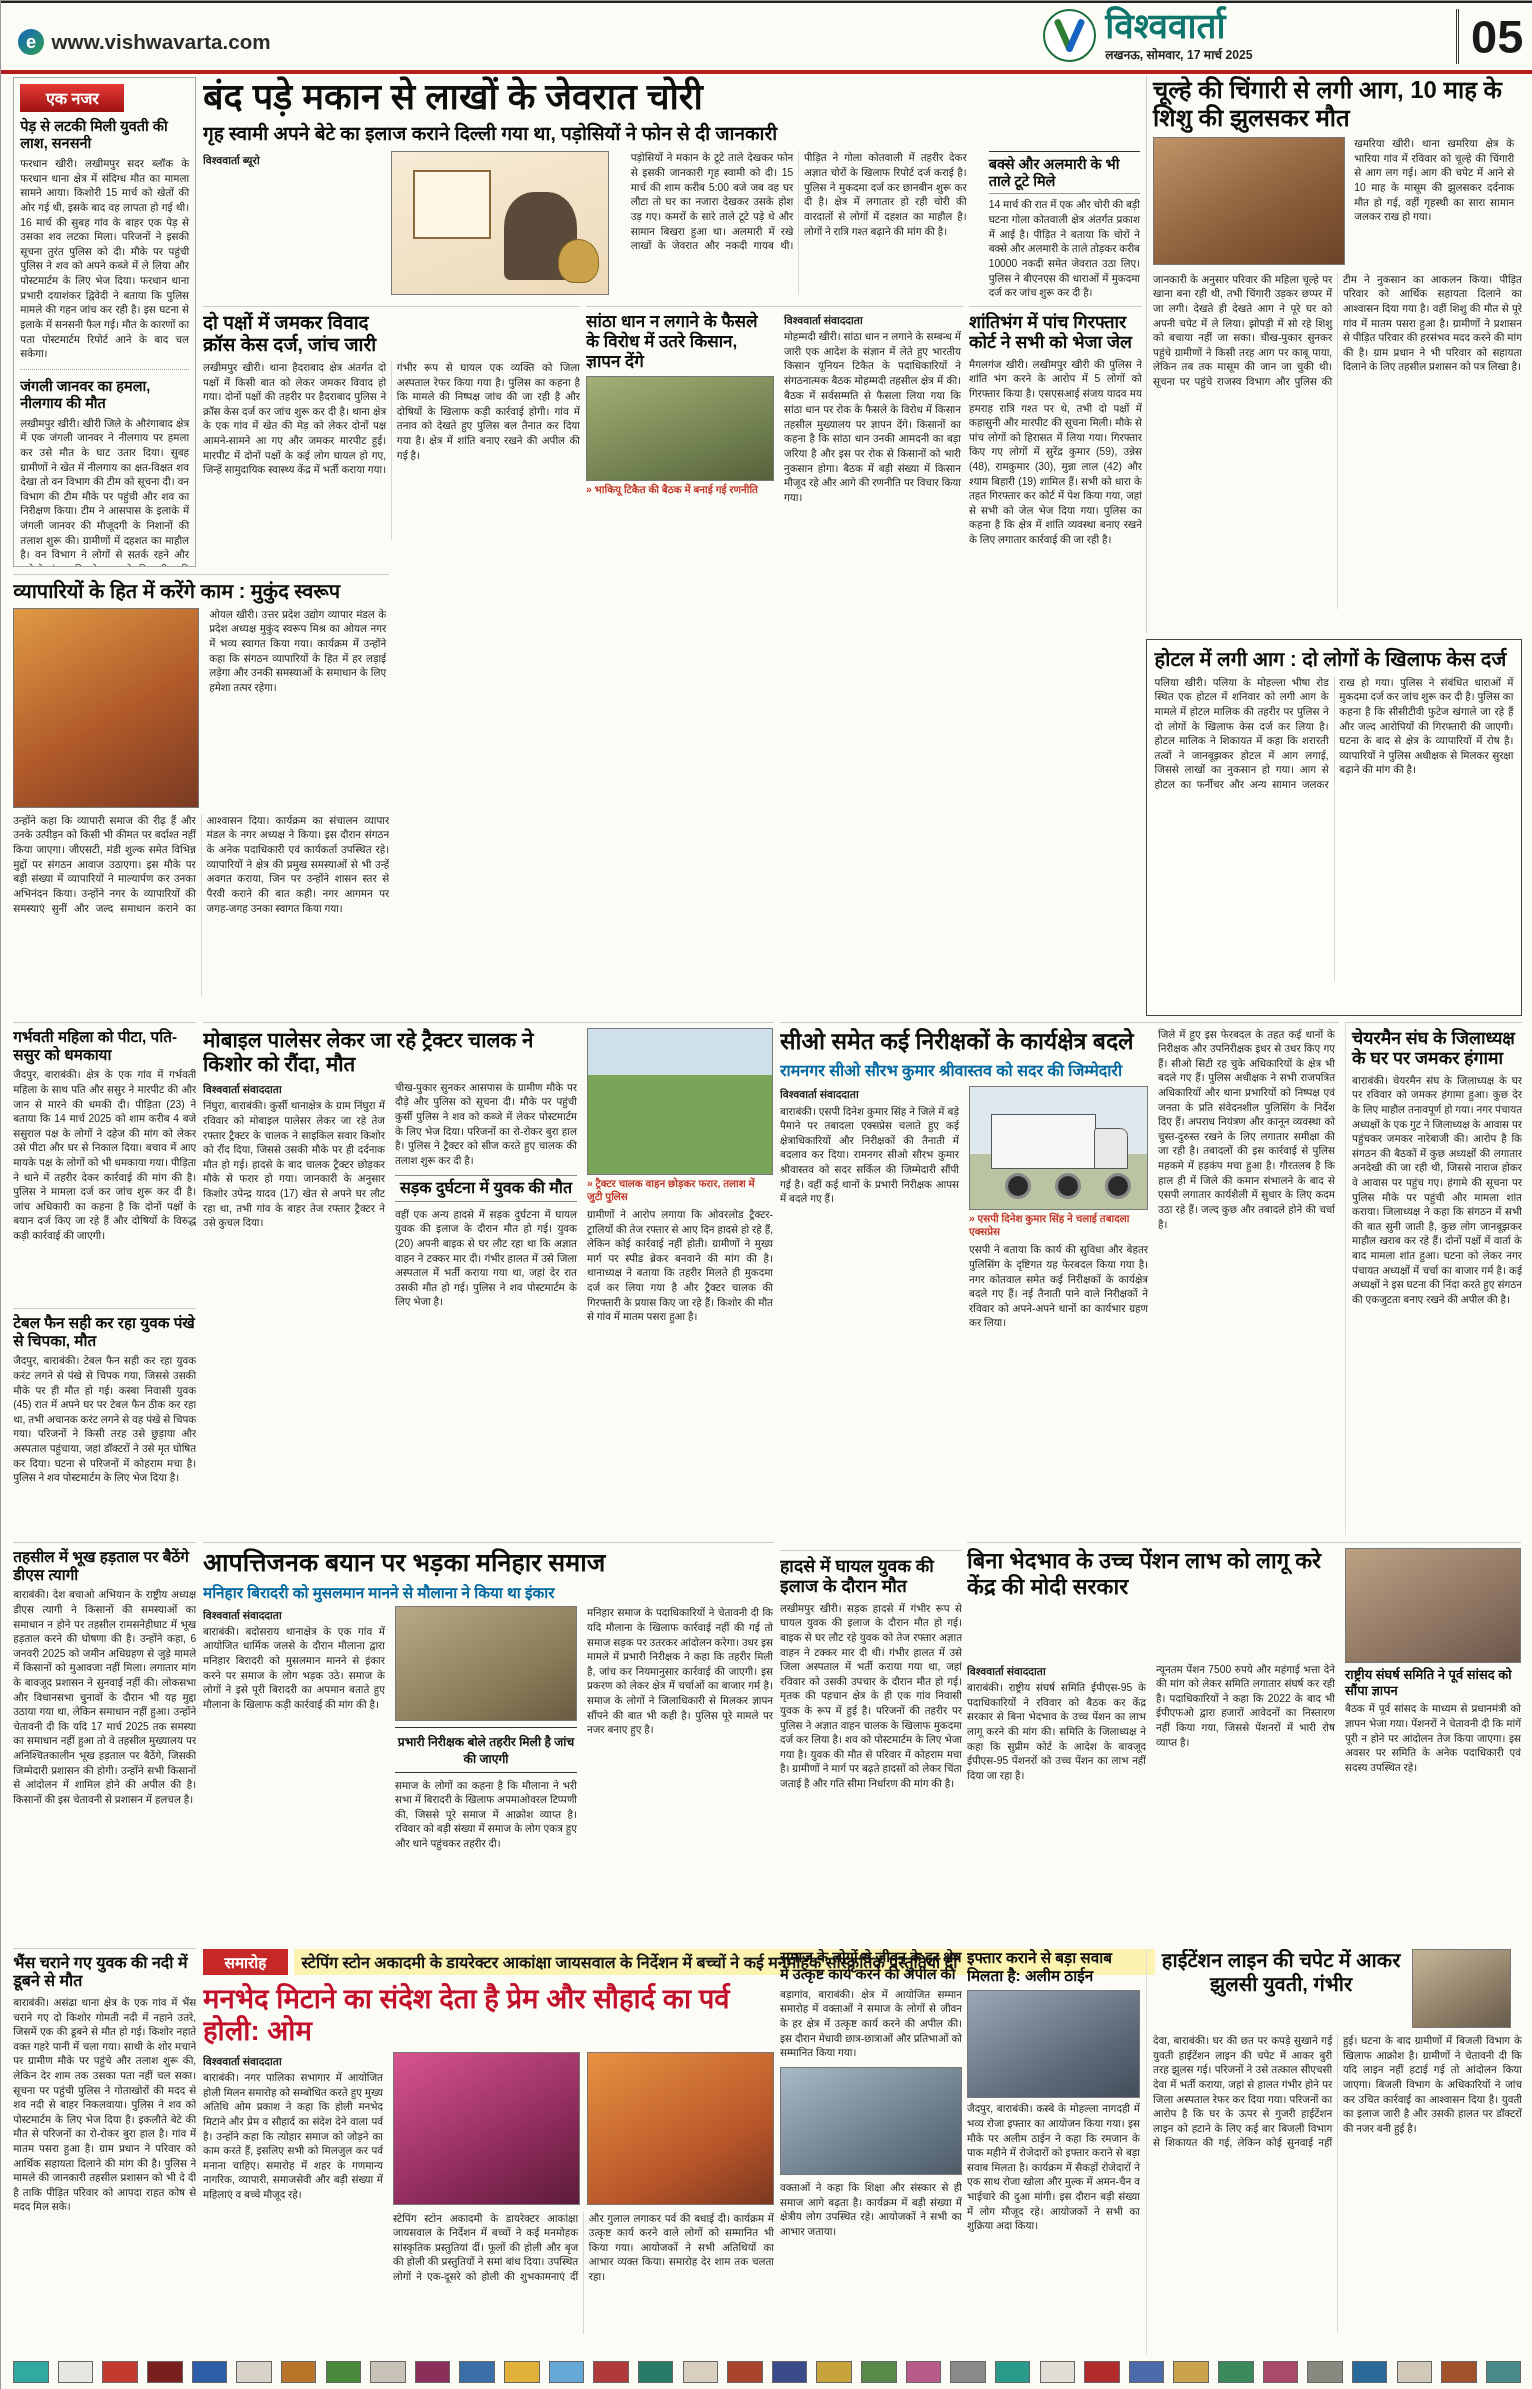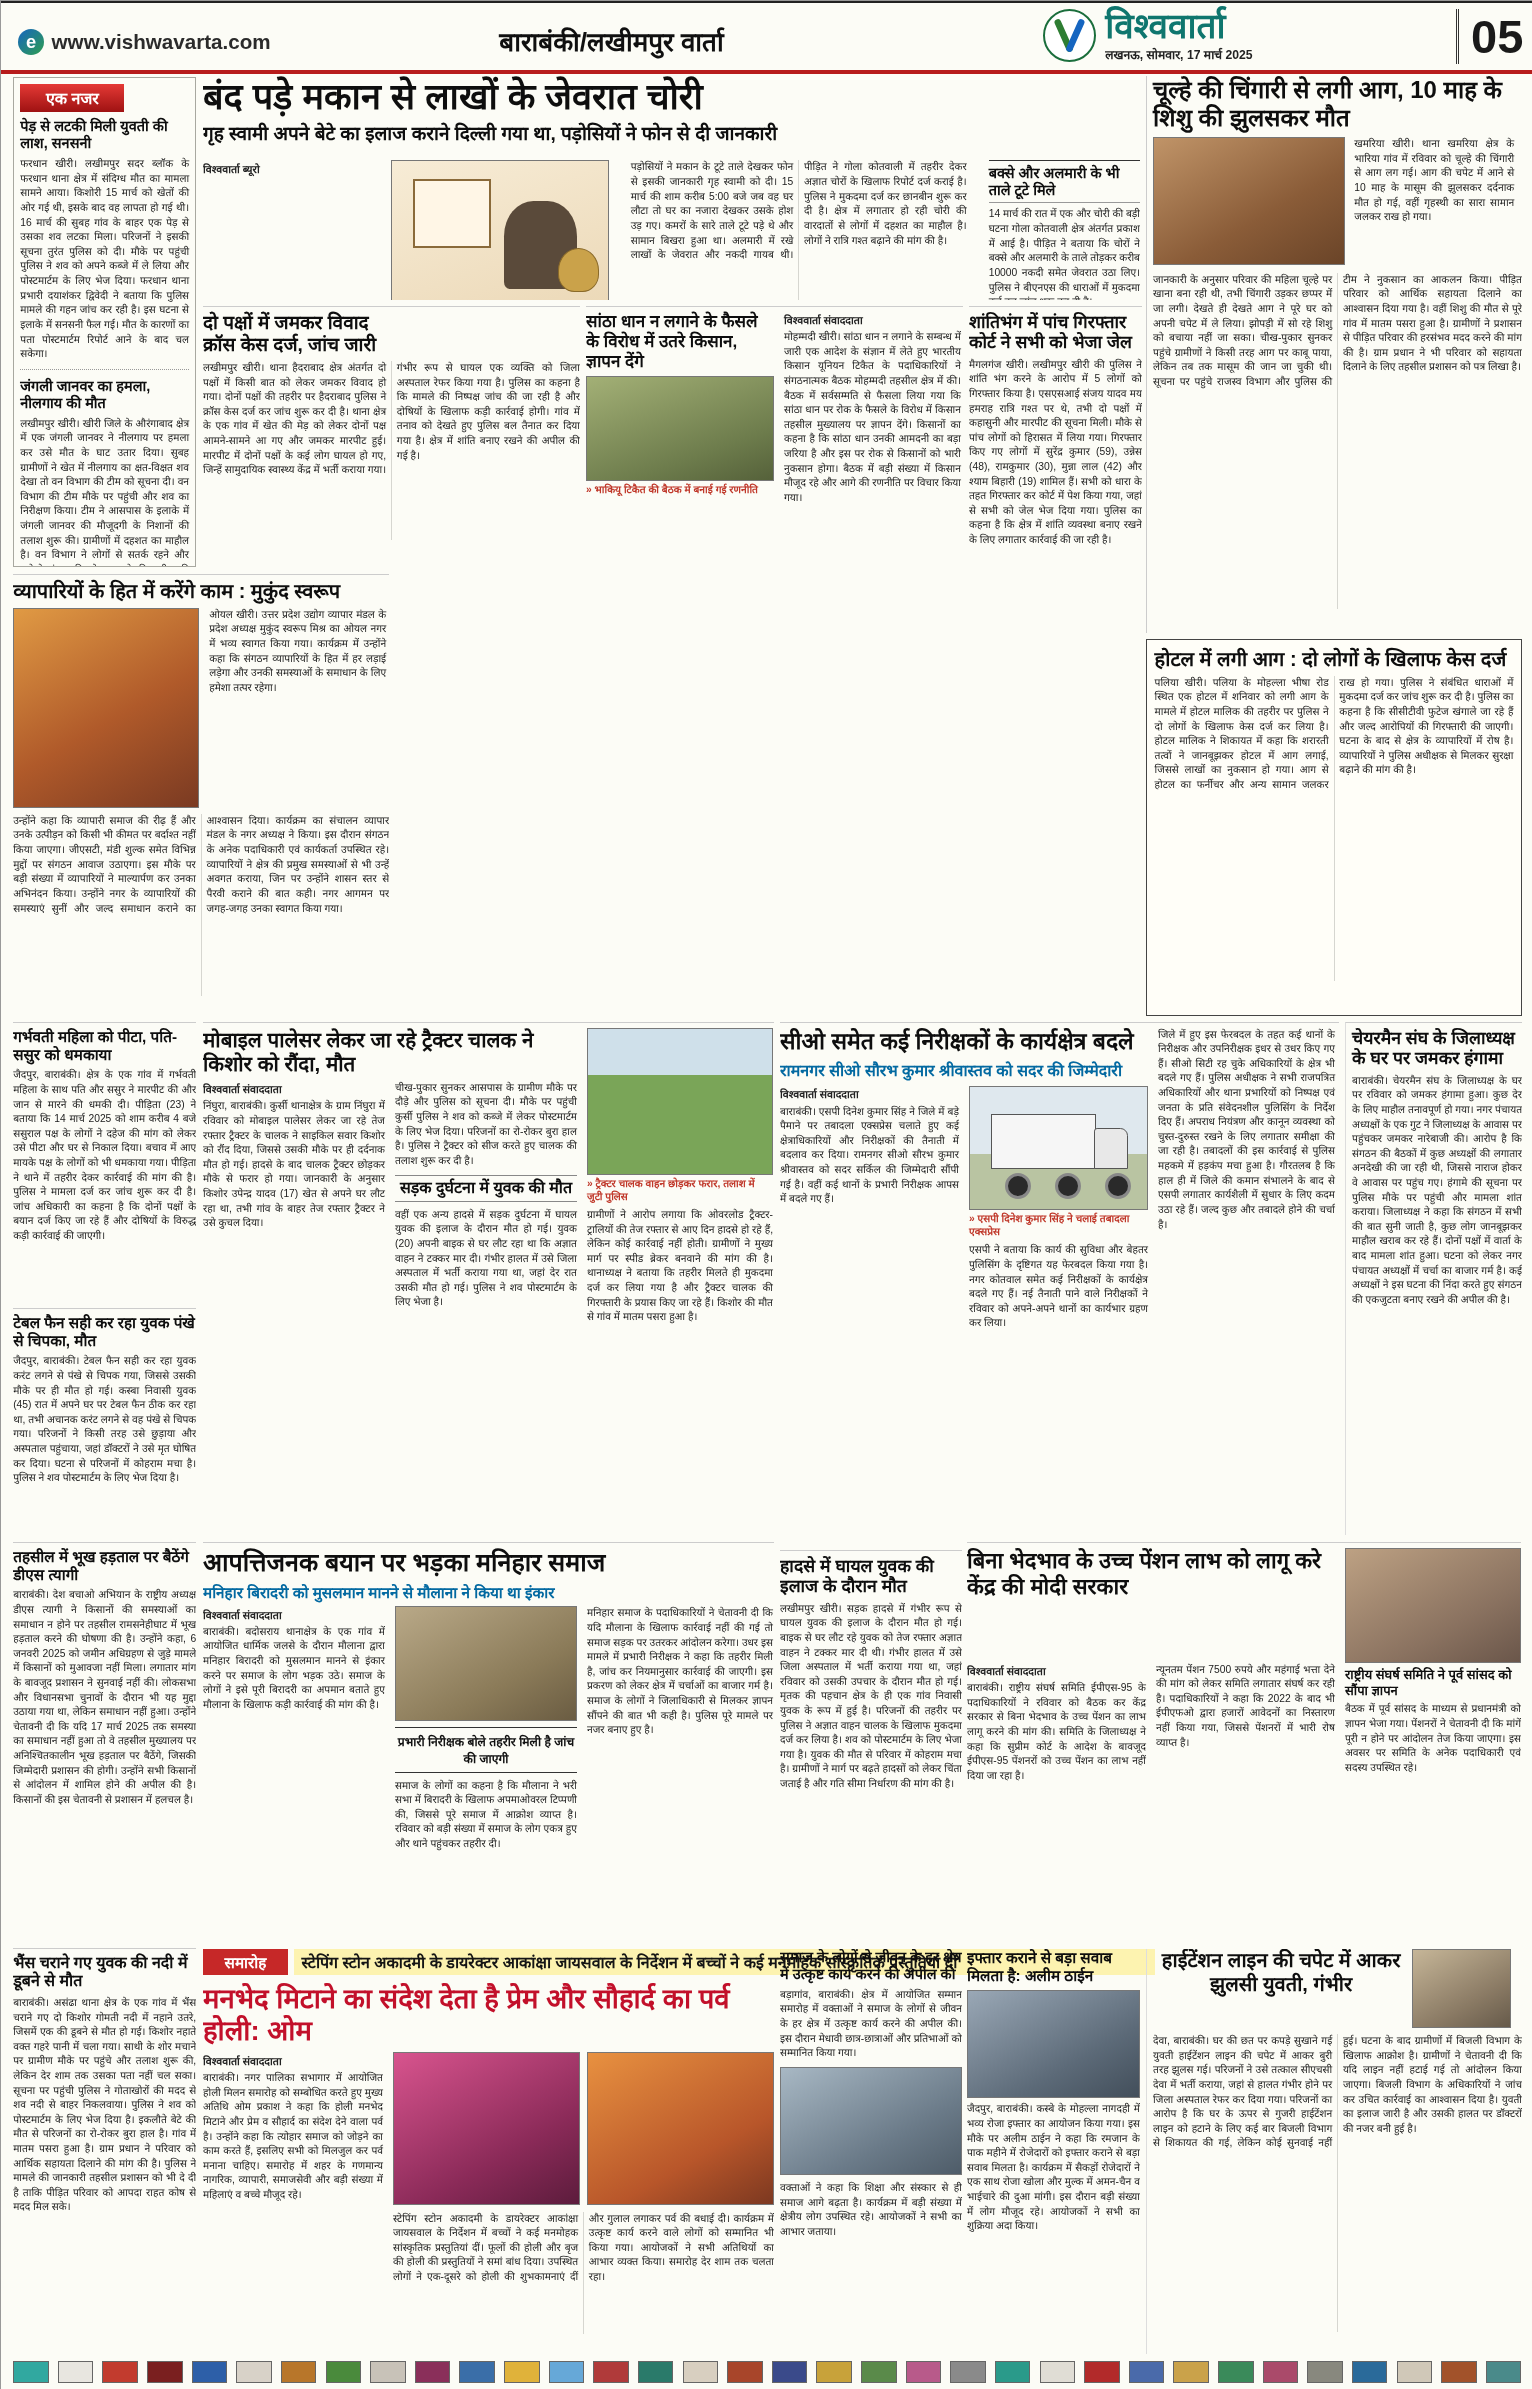--- a/index.html
+++ b/index.html
@@ -63,21 +63,20 @@
 </head>
 <body>
 
 <div class="page">
 
   <header class="masthead">
     <div class="site">
       <span class="globe">e</span>
       <span>www.vishwavarta.com</span>
     </div>
-    <div class="title">बाराबंकी/लखीमपुर वार्ता</div>
     <div class="brand">
       <span class="brand-logo">
         <svg width="35" height="35" viewBox="0 0 48 48">
           <path d="M8 6 L24 42" stroke="#2e7d32" stroke-width="9" fill="none" stroke-linecap="round"></path>
           <path d="M40 6 L24 42" stroke="#1565c0" stroke-width="9" fill="none" stroke-linecap="round"></path>
         </svg>
       </span>
       <span>
         <div class="brand-name">विश्ववार्ता</div>
         <div class="brand-date">लखनऊ, सोमवार, 17 मार्च 2025</div>
@@ -95,21 +94,21 @@
     </div>
     <div class="rail-item">
       <h3>जंगली जानवर का हमला, नीलगाय की मौत</h3>
       <div class="body">लखीमपुर खीरी। खीरी जिले के औरंगाबाद क्षेत्र में एक जंगली जानवर ने नीलगाय पर हमला कर उसे मौत के घाट उतार दिया। सुबह ग्रामीणों ने खेत में नीलगाय का क्षत-विक्षत शव देखा तो वन विभाग की टीम को सूचना दी। वन विभाग की टीम मौके पर पहुंची और शव का निरीक्षण किया। टीम ने आसपास के इलाके में जंगली जानवर की मौजूदगी के निशानों की तलाश शुरू की। ग्रामीणों में दहशत का माहौल है। वन विभाग ने लोगों से सतर्क रहने और अकेले जंगल की ओर न जाने की अपील की है। विभाग की टीम इलाके में निगरानी कर रही है और जल्द स्थिति स्पष्ट होने की उम्मीद जताई जा रही है।</div>
     </div>
   </section>
 
   <section class="art" style="left:202px;top:75px;width:937px;height:224px;">
     <h2 style="font-size:36px;">बंद पड़े मकान से लाखों के जेवरात चोरी</h2>
     <h3 style="font-size:19px;">गृह स्वामी अपने बेटे का इलाज कराने दिल्ली गया था, पड़ोसियों ने फोन से दी जानकारी</h3>
-    <div style="display:flex;gap:22px;margin-top:15px;">
+    <div style="display:flex;gap:22px;margin-top:6px;">
       <div style="width:174px;">
         <div class="byline">विश्ववार्ता ब्यूरो</div>
       </div>
       <div class="photo cartoon" style="width:229px;height:144px;">
         <div class="window"></div>
         <div class="thief"></div>
         <div class="sack"></div>
       </div>
       <div class="body cols-2" style="width:353px;height:144px;">पड़ोसियों ने मकान के टूटे ताले देखकर फोन से इसकी जानकारी गृह स्वामी को दी। 15 मार्च की शाम करीब 5:00 बजे जब वह घर लौटा तो घर का नजारा देखकर उसके होश उड़ गए। कमरों के सारे ताले टूटे पड़े थे और सामान बिखरा हुआ था। अलमारी में रखे लाखों के जेवरात और नकदी गायब थी। पीड़ित ने गोला कोतवाली में तहरीर देकर अज्ञात चोरों के खिलाफ रिपोर्ट दर्ज कराई है। पुलिस ने मुकदमा दर्ज कर छानबीन शुरू कर दी है। क्षेत्र में लगातार हो रही चोरी की वारदातों से लोगों में दहशत का माहौल है। लोगों ने रात्रि गश्त बढ़ाने की मांग की है।</div>
       <div style="width:159px;">

